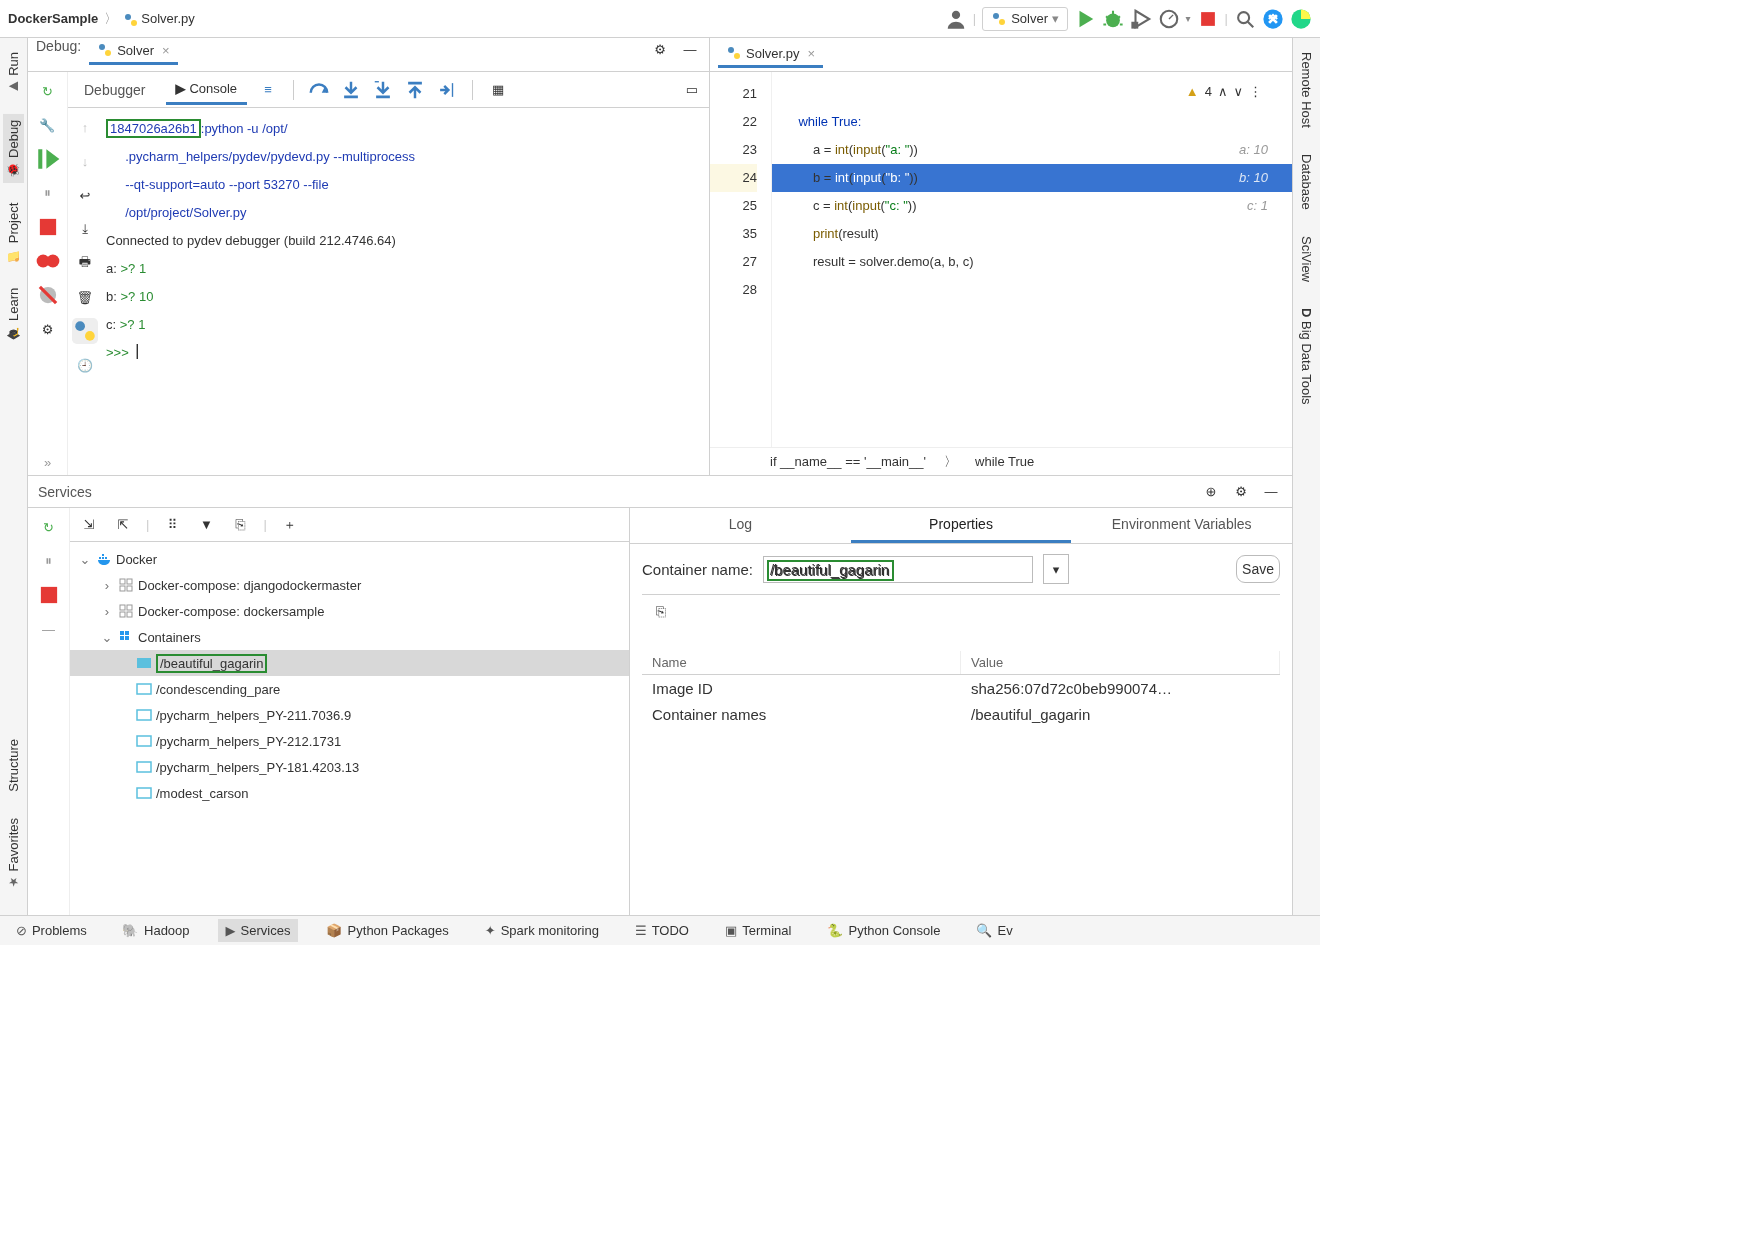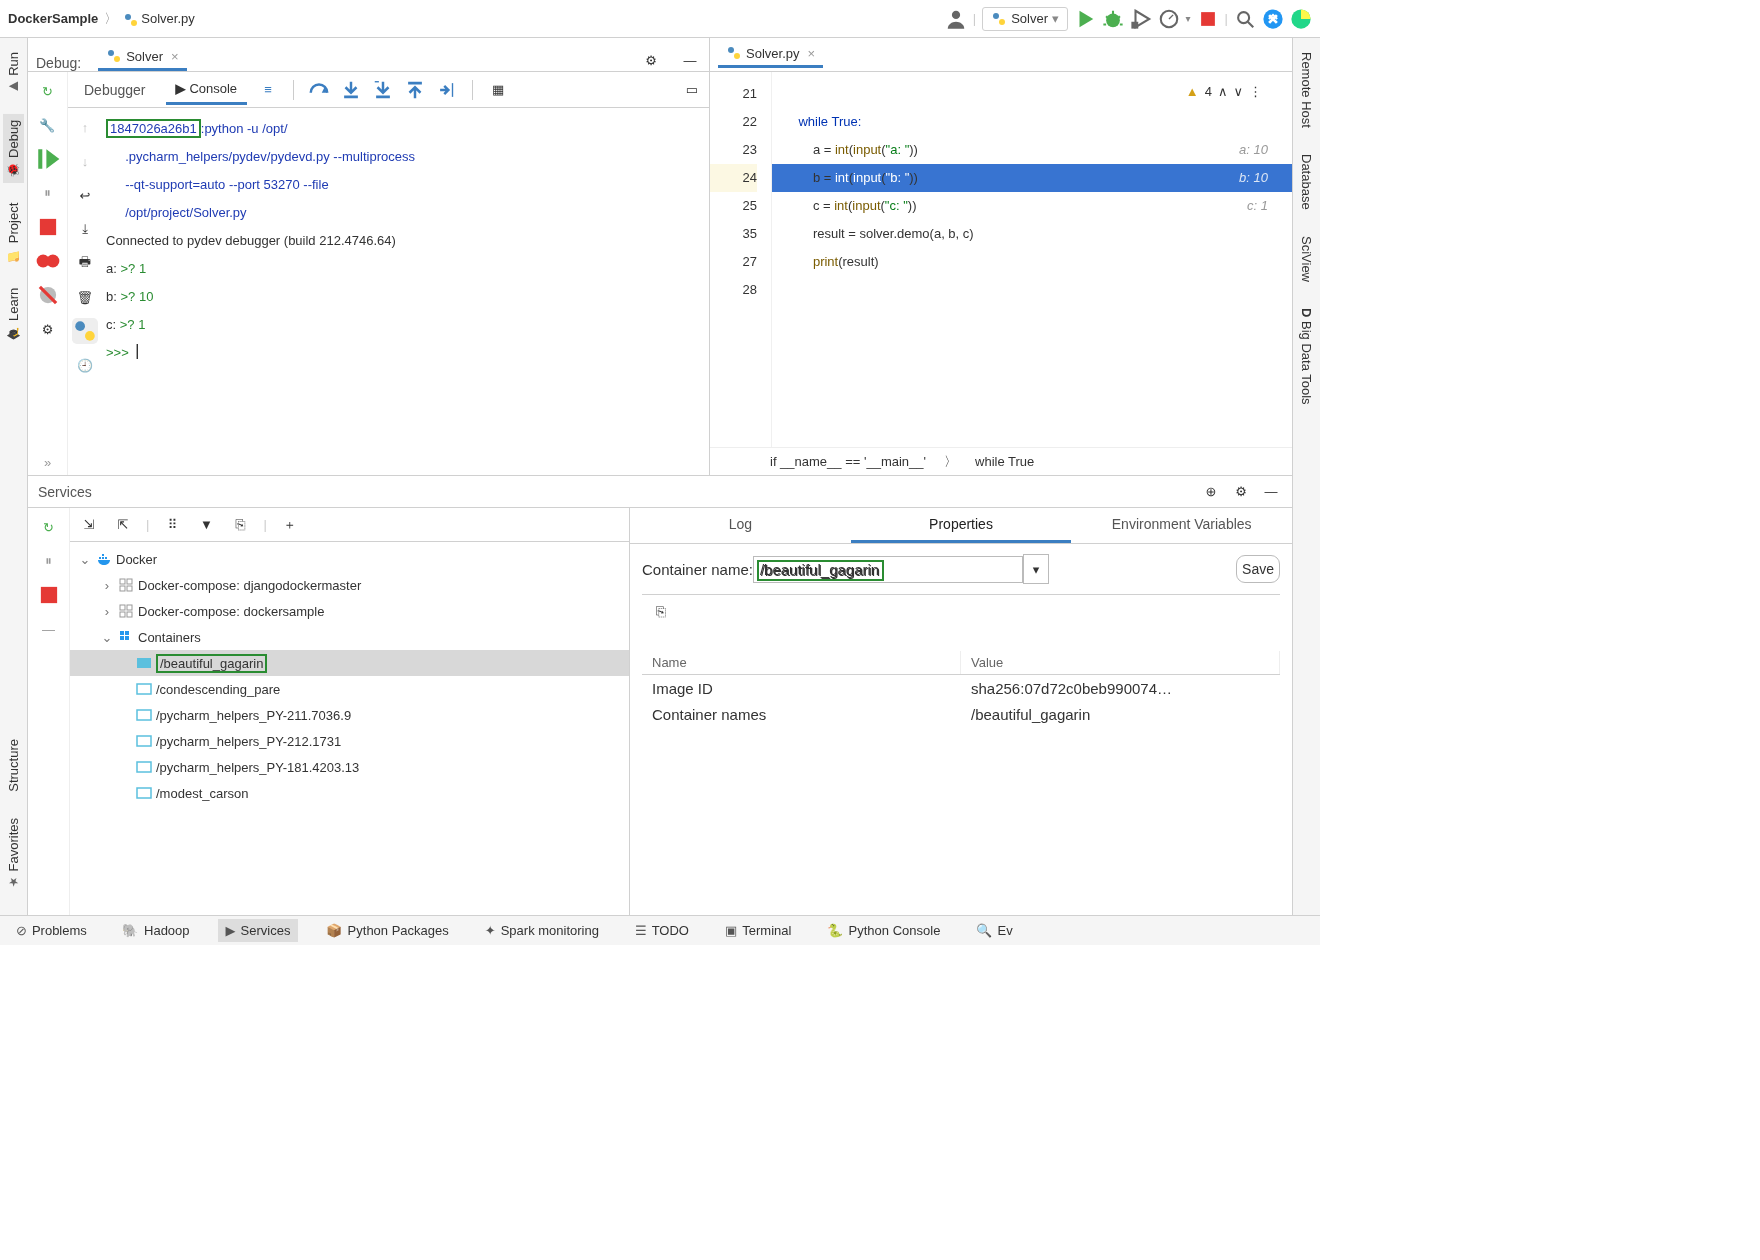--- a/index.html
+++ b/index.html
@@ -17,21 +17,21 @@
 .main-area{flex:1;display:flex;min-height:0}
 .left-stripe,.right-stripe{width:28px;background:#f5f5f5;border-right:1px solid #d0d0d0;display:flex;flex-direction:column;align-items:center;padding-top:8px;gap:14px}
 .right-stripe{border-right:none;border-left:1px solid #d0d0d0}
 .vtab{writing-mode:vertical-rl;transform:rotate(180deg);font-size:12px;padding:6px 3px;cursor:pointer;color:#666;display:flex;align-items:center;gap:4px}
 .vtab.active{background:#e0e0e0;color:#222}
 .vtab-r{writing-mode:vertical-rl;font-size:12px;padding:6px 3px;color:#666;cursor:pointer;display:flex;align-items:center;gap:4px}
 
 .center-col{flex:1;display:flex;flex-direction:column;min-width:0}
 .upper{flex:0 0 438px;display:flex;border-bottom:1px solid #d0d0d0}
 .debug-panel{flex:0 0 682px;display:flex;flex-direction:column;border-right:1px solid #d0d0d0}
-.debug-header{display:flex;align-items:flex-end;height:34px;border-bottom:1px solid #d0d0d0;padding:0 8px;gap:17px}
+.debug-header{display:flex;align-items:flex-start;height:34px;border-bottom:1px solid #d0d0d0;padding:0 8px;gap:8px}
 .debug-header .title{font-size:14px;color:#555}
 .tab-pill{display:flex;align-items:center;gap:4px;padding:4px 8px;border-bottom:3px solid #3b7ec1;font-size:14px}
 .debug-body{flex:1;display:flex;min-height:0}
 .debug-sidebar{width:40px;display:flex;flex-direction:column;align-items:center;padding-top:6px;gap:8px;border-right:1px solid #eee}
 .dbg-ic{width:26px;height:26px;display:flex;align-items:center;justify-content:center;border-radius:3px;cursor:pointer}
 
 .debug-content{flex:1;display:flex;flex-direction:column;min-width:0}
 .debug-tabs{display:flex;align-items:center;height:36px;border-bottom:1px solid #d0d0d0;padding:0 6px;gap:10px}
 .debug-tabs .dtab{padding:6px 10px;font-size:14px;color:#555;cursor:pointer}
 .debug-tabs .dtab.active{border-bottom:3px solid #3b7ec1;color:#222}
@@ -74,21 +74,21 @@
 .chev{width:14px;display:inline-flex;justify-content:center;color:#777}
 .tree-ico{width:16px;height:16px;display:inline-flex}
 .tree-label{}
 .tree-row.selected .tree-label.boxed{border:2px solid #2a8c32;padding:0 2px}
 
 .svc-right{flex:1;display:flex;flex-direction:column;min-width:0}
 .svc-tabs{display:flex;border-bottom:1px solid #d0d0d0}
 .svc-tab-row{display:flex;flex:1}
 .svc-tab{flex:1;text-align:center;padding:8px 0;font-size:14px;color:#555;cursor:pointer}
 .svc-tab.active{border-bottom:3px solid #3b7ec1;color:#222}
-.svc-form{display:flex;align-items:center;gap:0;padding:10px 12px}
+.svc-form{display:flex;align-items:center;gap:10px;padding:10px 12px}
 .svc-form input{flex:0 0 270px;padding:4px 6px;border:1px solid #bbb;font-size:15px}
 .svc-form .inboxed{border:2px solid #2a8c32;padding:0 2px}
 .svc-form .dd{width:26px;height:30px;border:1px solid #bbb;display:flex;align-items:center;justify-content:center}
 .svc-form button{padding:5px 5px;border:1px solid #bbb;background:#fff;border-radius:9px;font-size:14px;cursor:pointer}
 .svc-props{flex:1;border-top:1px solid #d0d0d0;margin:0 12px 12px;display:flex;flex-direction:column}
 .svc-props-head{display:flex;border-bottom:1px solid #d0d0d0;height:46px;align-items:flex-end}
 .svc-th{flex:1;padding:4px 10px;color:#666;font-size:13px;border-right:1px solid #eee}
 .svc-row{display:flex;height:26px;align-items:center}
 .svc-cell{flex:1;padding:2px 10px;font-size:15px;overflow:hidden;text-overflow:ellipsis;white-space:nowrap}
 .svc-cell .boxed{border:2px solid #2a8c32;padding:0 1px}
@@ -355,22 +355,22 @@
                 <span>4</span> 
                 <span>∧</span> 
                 <span>∨</span> 
                 <span>⋮</span>
               </div>
             <div class="code-line"> </div>
             <div class="code-line">    <span class="kw">while </span><span class="kw">True:</span></div>
             <div class="code-line"><span>        a = </span><span class="fn">int</span><span>(</span><span class="fn">input</span><span>(</span><span class="str">"a: "</span><span>))</span><span class="hint">a: 10</span></div>
             <div class="code-line sel"><span>        b = </span><span class="fn">int</span><span>(</span><span class="fn">input</span><span>(</span><span class="str">"b: "</span><span>))</span><span class="hint">b: 10</span></div>
             <div class="code-line"><span>        c = </span><span class="fn">int</span><span>(</span><span class="fn">input</span><span>(</span><span class="str">"c: "</span><span>))</span><span class="hint">c: 1</span></div>
+            <div class="code-line"><span>        </span><span class="fn">print</span><span>(result)</span></div>
             <div class="code-line"><span>        result = solver.demo(a, b, c)</span></div>
-            <div class="code-line"><span>        </span><span class="fn">print</span><span>(result)</span></div>
             <div class="code-line"> </div>
           </div>
         </div>
         <div class="edit-footer">
           <span>if __name__ == '__main__'</span>
           <span>〉</span>
           <span>while True</span>
         </div>
       </div>
     </div>

